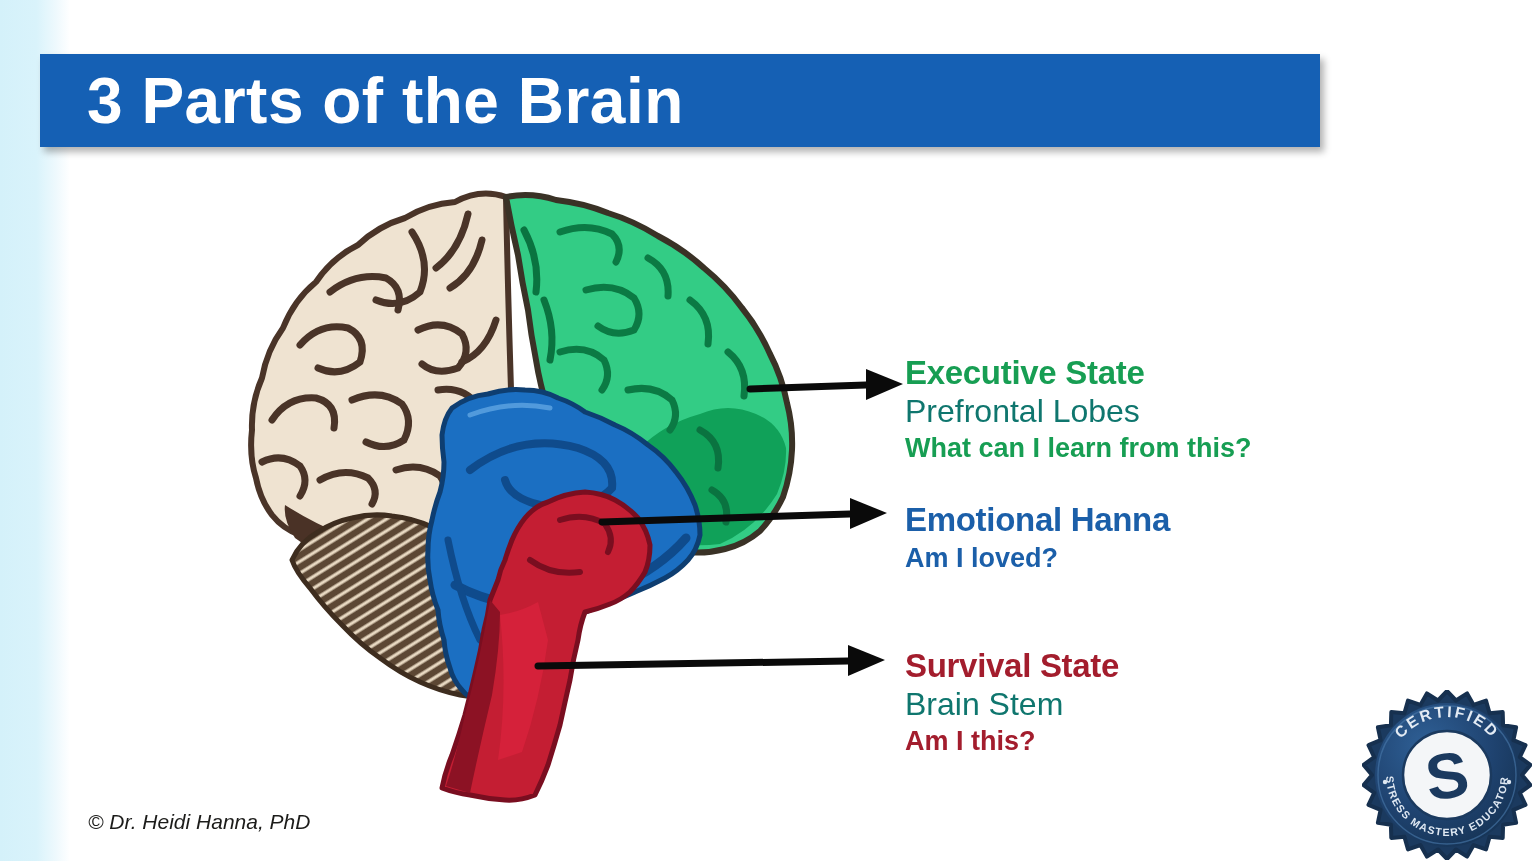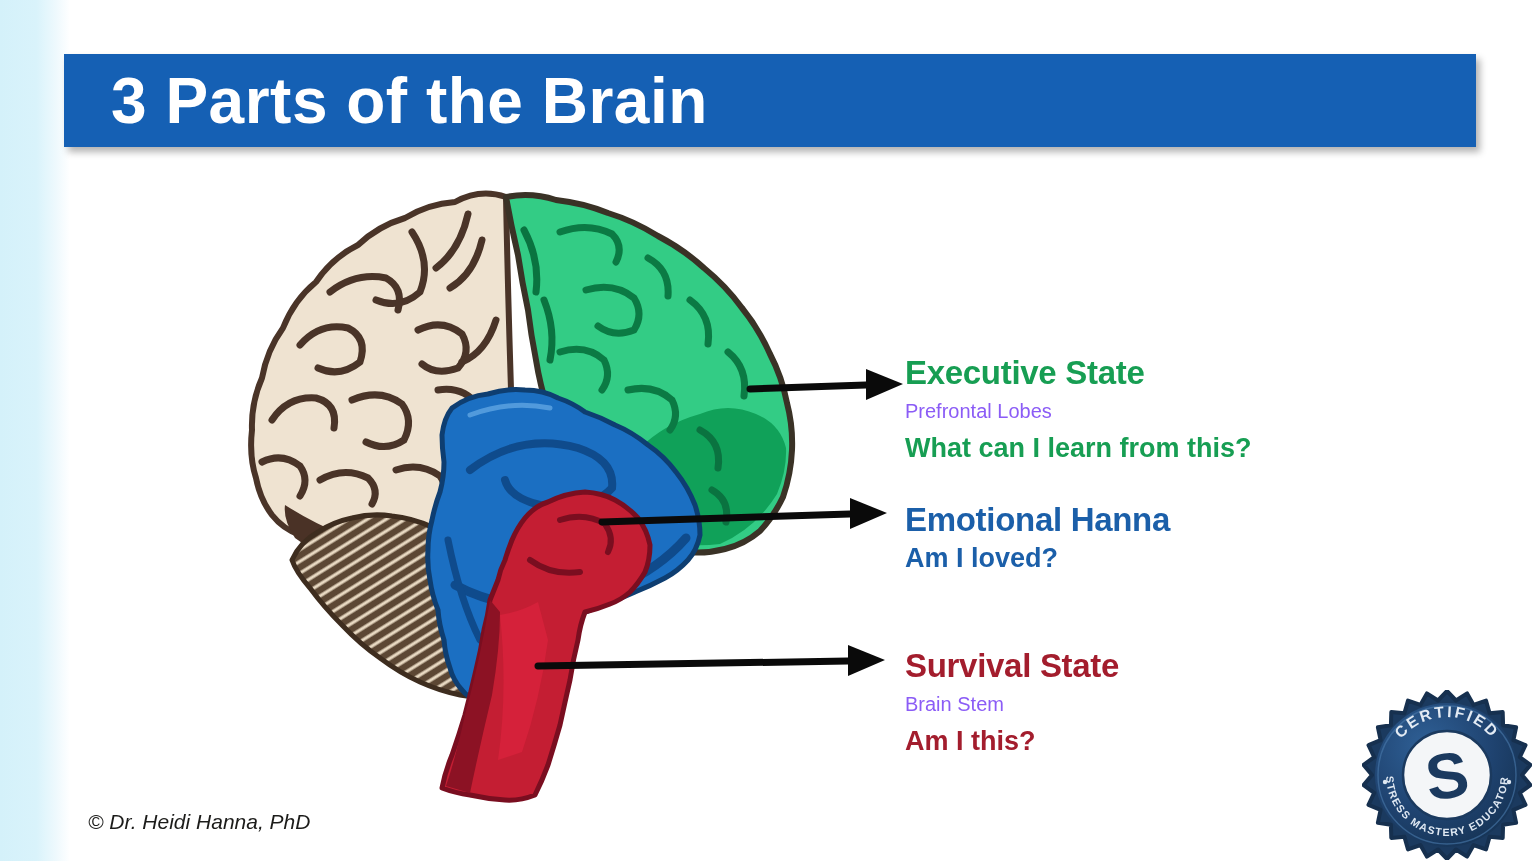--- a/index.html
+++ b/index.html
@@ -3,32 +3,32 @@
 <meta charset="utf-8">
 <style>
   * { margin:0; padding:0; box-sizing:border-box; }
   html,body { width:1536px; height:861px; overflow:hidden; background:#fff;
               font-family:"Liberation Sans", sans-serif; }
   .slide { position:relative; width:1536px; height:861px; background:#ffffff; }
 
   .left-strip { position:absolute; left:0; top:0; width:70px; height:100%;
     background:linear-gradient(to right,#d4f1fa 0%, #d9f3fb 52%, #eef9fd 80%, #ffffff 100%); }
 
-  .title-bar { position:absolute; left:40px; top:54px; width:1412px; height:93px;
+  .title-bar { position:absolute; left:40px; top:54px; width:1280px; height:93px;
     background:#1560b4; box-shadow:4px 5px 7px rgba(0,0,0,.30);
-    display:flex; align-items:center;margin-left:24px; }
+    display:flex; align-items:center; }
   .title-bar h1 { padding-left:47px; font-size:64px; font-weight:bold; color:#ffffff;
     letter-spacing:.5px; white-space:nowrap; }
 
   .brain-svg { position:absolute; left:0; top:0; width:1536px; height:861px; }
 
   .label-block { position:absolute; left:905px; white-space:nowrap; }
   .lb-exec { top:352px; } .lb-emo { top:499px; } .lb-sur { top:645px; }
   .heading  { font-size:33px; font-weight:bold; line-height:41px; letter-spacing:-.3px; }
-  .sub      { font-size:20px; color:#8b5cf6; line-height:37px; }
+  .sub      { font-size:32px; color:#0f766e; line-height:37px; }
   .question { font-size:27px; font-weight:bold; line-height:36px; }
   .lb-exec .heading, .lb-exec .question { color:#179e53; }
   .lb-emo  .heading, .lb-emo  .question { color:#1b5fa9; }
   .lb-sur  .heading, .lb-sur  .question { color:#a31d2d; }
 
   .copyright { position:absolute; left:88px; top:810px; font-size:21px;
     font-style:italic; color:#1c1c1a; white-space:nowrap; }
 
   .badge { position:absolute; left:1362px; top:690px; width:170px; height:170px; }
   .badge text { font-family:"Liberation Sans", sans-serif; }

